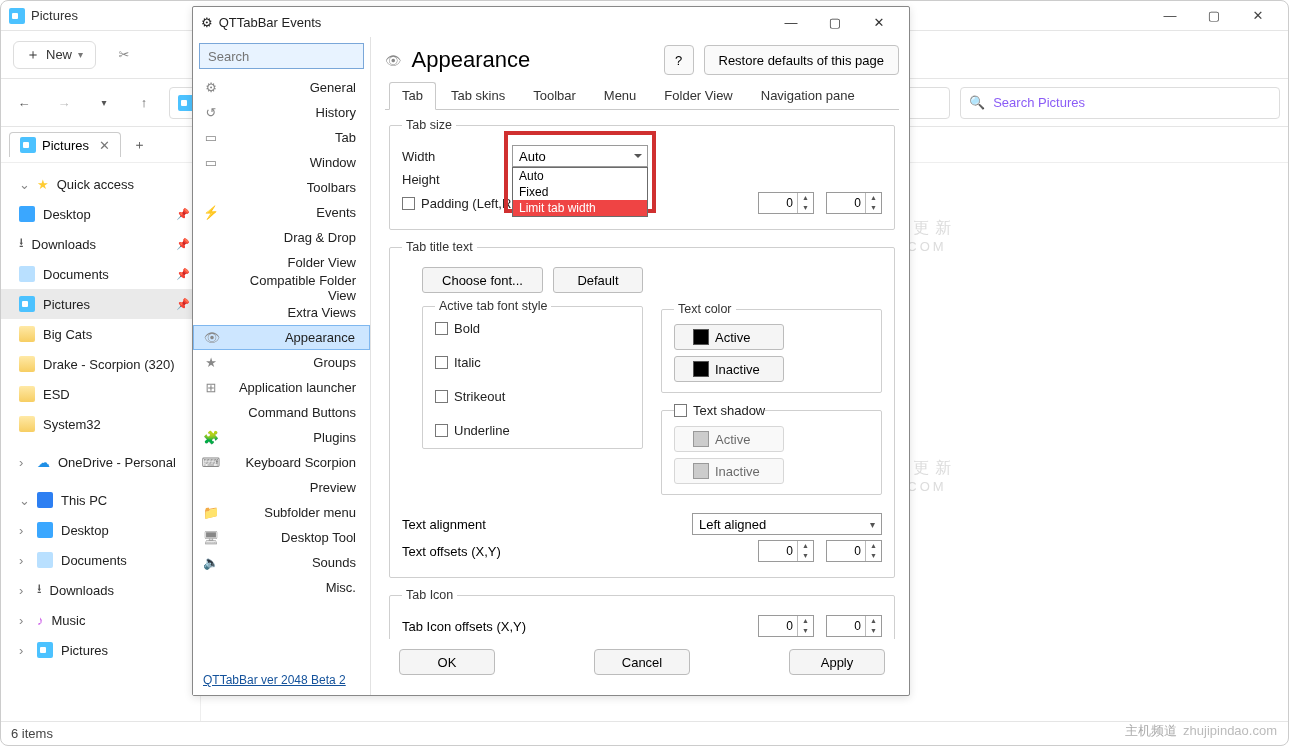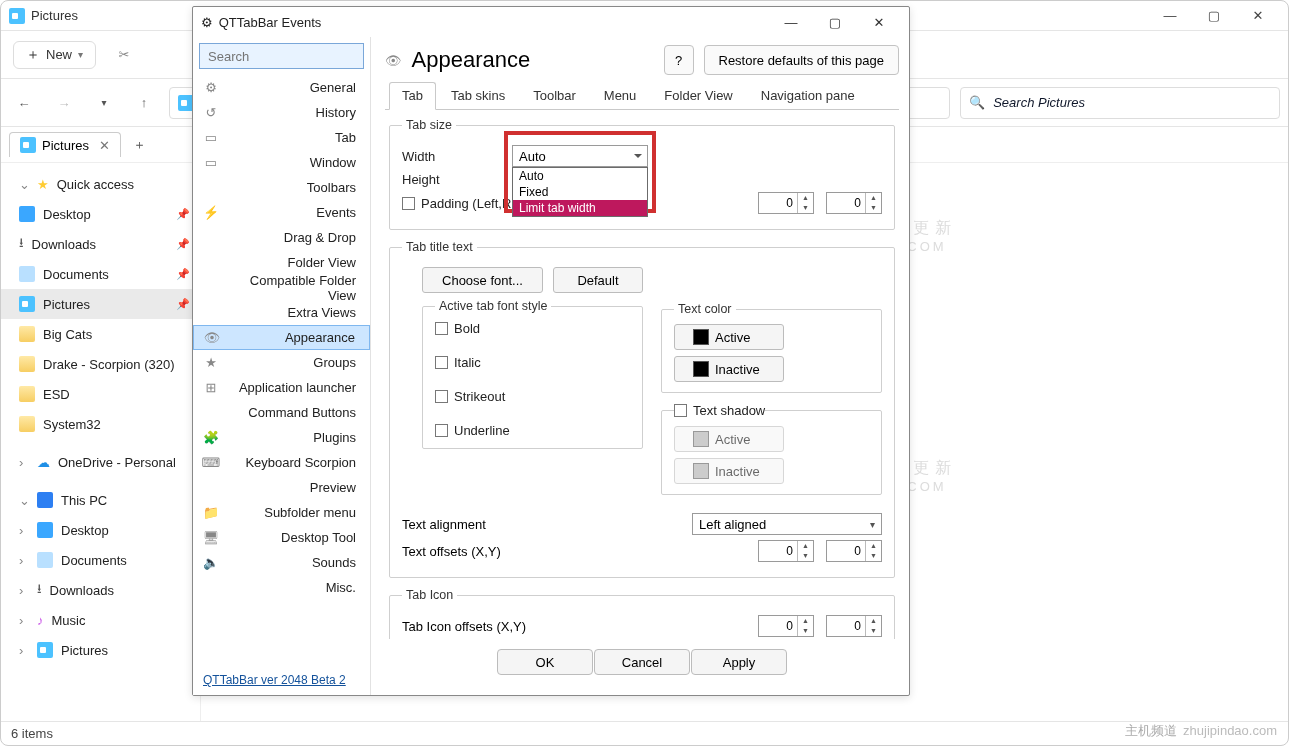--- a/index.html
+++ b/index.html
@@ -86,37 +86,37 @@
 fieldset { border:1px solid #cfcfcf; border-radius:2px; margin:0 0 10px 0; padding: 8px 12px 10px; }
 legend { padding:0 4px; color:#333; font-size:12.5px; }
 .row { display:flex; align-items:center; gap:10px; margin:5px 0; }
 .row .lab { width:100px; color:#222; }
 .combo-wrap { position:relative; }
 .combo { width:136px; height:22px; border:1px solid #9a9a9a; background:#fff; padding:0 22px 0 6px; display:flex; align-items:center; font-size:12px; }
 .combo::after { content:""; position:absolute; right:6px; top:9px; border:4px solid transparent; border-top-color:#555; }
 .red-box { position:absolute; border:4px solid #d03030; pointer-events:none; }
 .dropdown { position:absolute; left:0; top:22px; width:136px; border:1px solid #6b6b6b; background:#fff; z-index:5; }
 .dd-opt { padding:1px 6px; font-size:12px; }
-.dd-opt.hl { background:#be185d; color:#fff; }
+.dd-opt.hl { background:#ef4444; color:#fff; }
 
 .spin { width:56px; height:22px; border:1px solid #9a9a9a; display:flex; align-items:center; }
 .spin input { flex:1; border:none; text-align:right; padding:0 4px; width:30px; font-size:12px; }
 .spin .sp { width:16px; display:flex; flex-direction:column; border-left:1px solid #bbb; }
 .spin .sp span { height:10px; font-size:7px; text-align:center; line-height:9px; color:#555; }
 
 .chk { display:flex; align-items:center; gap:6px; color:#222; }
 .chk .box { width:13px; height:13px; border:1px solid #777; }
 
 .btn-std { border:1px solid #bcbcbc; background:#f5f5f5; border-radius:3px; height:26px; padding:0 18px; }
 .color-swatch { width:16px; height:16px; background:#000; border:1px solid #555; margin-right:6px; }
 
 .sel-wide { width:190px; height:22px; border:1px solid #9a9a9a; background:#fff; padding:0 6px; display:flex; align-items:center; justify-content:space-between; }
 .sel-wide::after { content:"▾"; color:#555; font-size:10px; }
 
-.dlg-footer { display:flex; justify-content:center; gap:1px; padding:10px 14px; }
+.dlg-footer { display:flex; justify-content:space-between; gap:1px; padding:10px 14px; }
 .dlg-footer .fbtn { width:96px; height:26px; border:1px solid #bcbcbc; background:#f5f5f5; border-radius:4px; }
 
 </style>
 </head>
 <body>
 
 <div class="explorer">
   <div class="explorer-titlebar">
     <div class="title">
         <span class="ico ico-pic"></span>
@@ -139,21 +139,21 @@
     <div class="nav-arrow">←</div>
     <div class="nav-arrow" style="opacity:.4;">→</div>
     <div class="nav-arrow" style="font-size:10px;">▾</div>
     <div class="nav-arrow">↑</div>
     <div class="addr-box">
         <span class="ico ico-pic"></span>
         <span style="font-size:10px;">›</span>
       </div>
     <div class="search-box">
         <span>🔍</span>
-        <span style="color:#0f172a;font-style:italic;">Search Pictures</span>
+        <span style="color:#8b5cf6;">Search Pictures</span>
       </div>
   </div>
   <div class="explorer-tabs">
     <div class="exp-tab">
         <span class="ico ico-pic"></span>
         <span>Pictures</span>
         <span class="x">✕</span>
       </div>
     <div class="tab-add">＋</div>
   </div>

